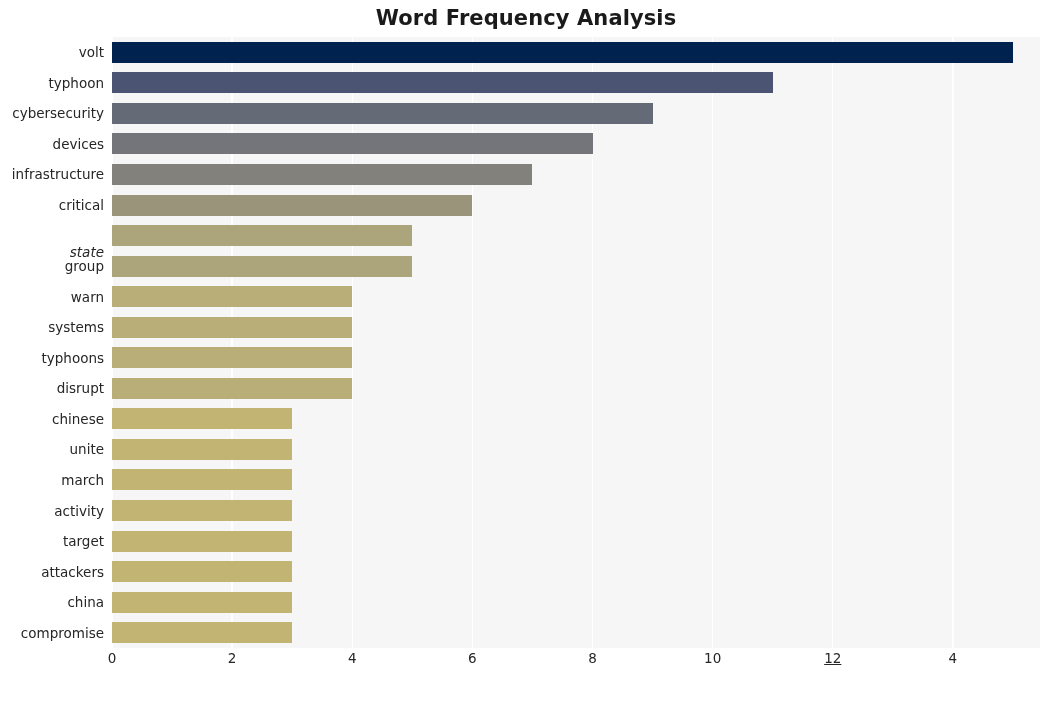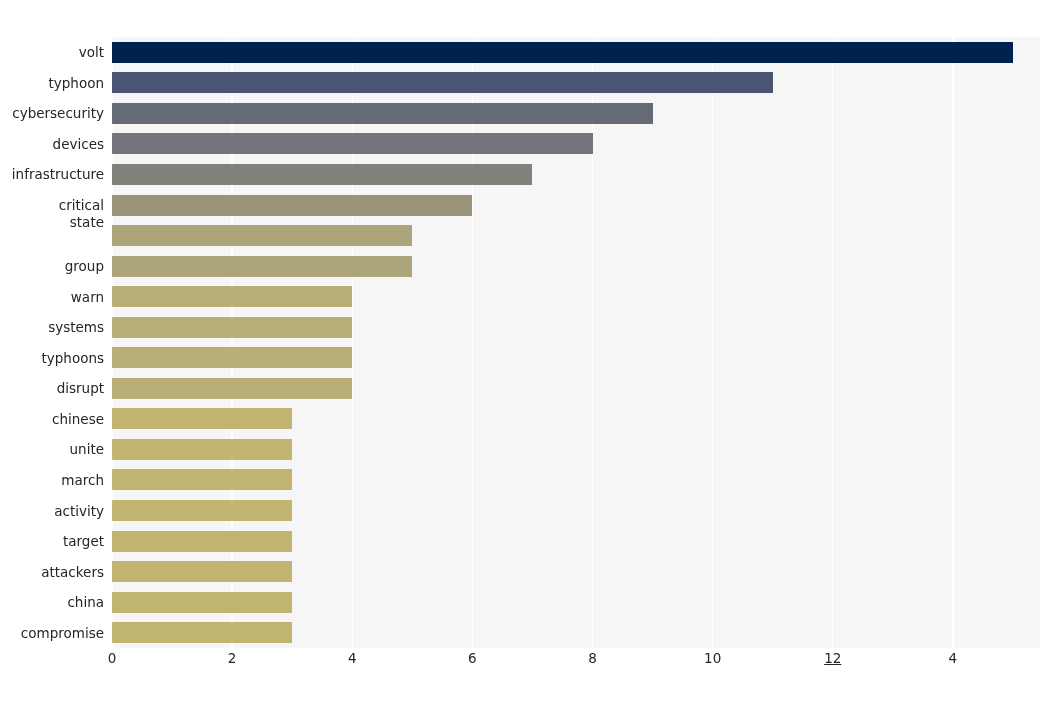--- a/index.html
+++ b/index.html
@@ -92,20 +92,21 @@
     text-align: center;
     font-size: 13.5px;
     color: #262626;
   }
 </style>
 </head>
 <body>
 
 <div id="figure">
 
+  <div id="chart-title">Word Frequency Analysis</div>
 
   <div id="plot-area">
     <div id="gridlines">
         <div class="gridline-v" style="left: -0.65px;"></div>
         <div class="gridline-v" style="left: 119.479px;"></div>
         <div class="gridline-v" style="left: 239.609px;"></div>
         <div class="gridline-v" style="left: 359.738px;"></div>
         <div class="gridline-v" style="left: 479.868px;"></div>
         <div class="gridline-v" style="left: 599.997px;"></div>
         <div class="gridline-v" style="left: 720.127px;"></div>
@@ -135,21 +136,21 @@
       </div>
   </div>
 
   <div id="ylabels">
       <div class="ylabel" style="top: 8.275px;">volt</div>
       <div class="ylabel" style="top: 38.825px;">typhoon</div>
       <div class="ylabel" style="top: 69.375px;">cybersecurity</div>
       <div class="ylabel" style="top: 99.925px;">devices</div>
       <div class="ylabel" style="top: 130.475px;">infrastructure</div>
       <div class="ylabel" style="top: 161.025px;">critical</div>
-      <div class="ylabel" style="top: 178px;">state</div>
+      <div class="ylabel" style="top: 208px; font-style: italic;">state</div>
       <div class="ylabel" style="top: 222.125px;">group</div>
       <div class="ylabel" style="top: 252.675px;">warn</div>
       <div class="ylabel" style="top: 283.225px;">systems</div>
       <div class="ylabel" style="top: 313.775px;">typhoons</div>
       <div class="ylabel" style="top: 344.325px;">disrupt</div>
       <div class="ylabel" style="top: 374.875px;">chinese</div>
       <div class="ylabel" style="top: 405.425px;">unite</div>
       <div class="ylabel" style="top: 435.975px;">march</div>
       <div class="ylabel" style="top: 466.525px;">activity</div>
       <div class="ylabel" style="top: 497.075px;">target</div>

